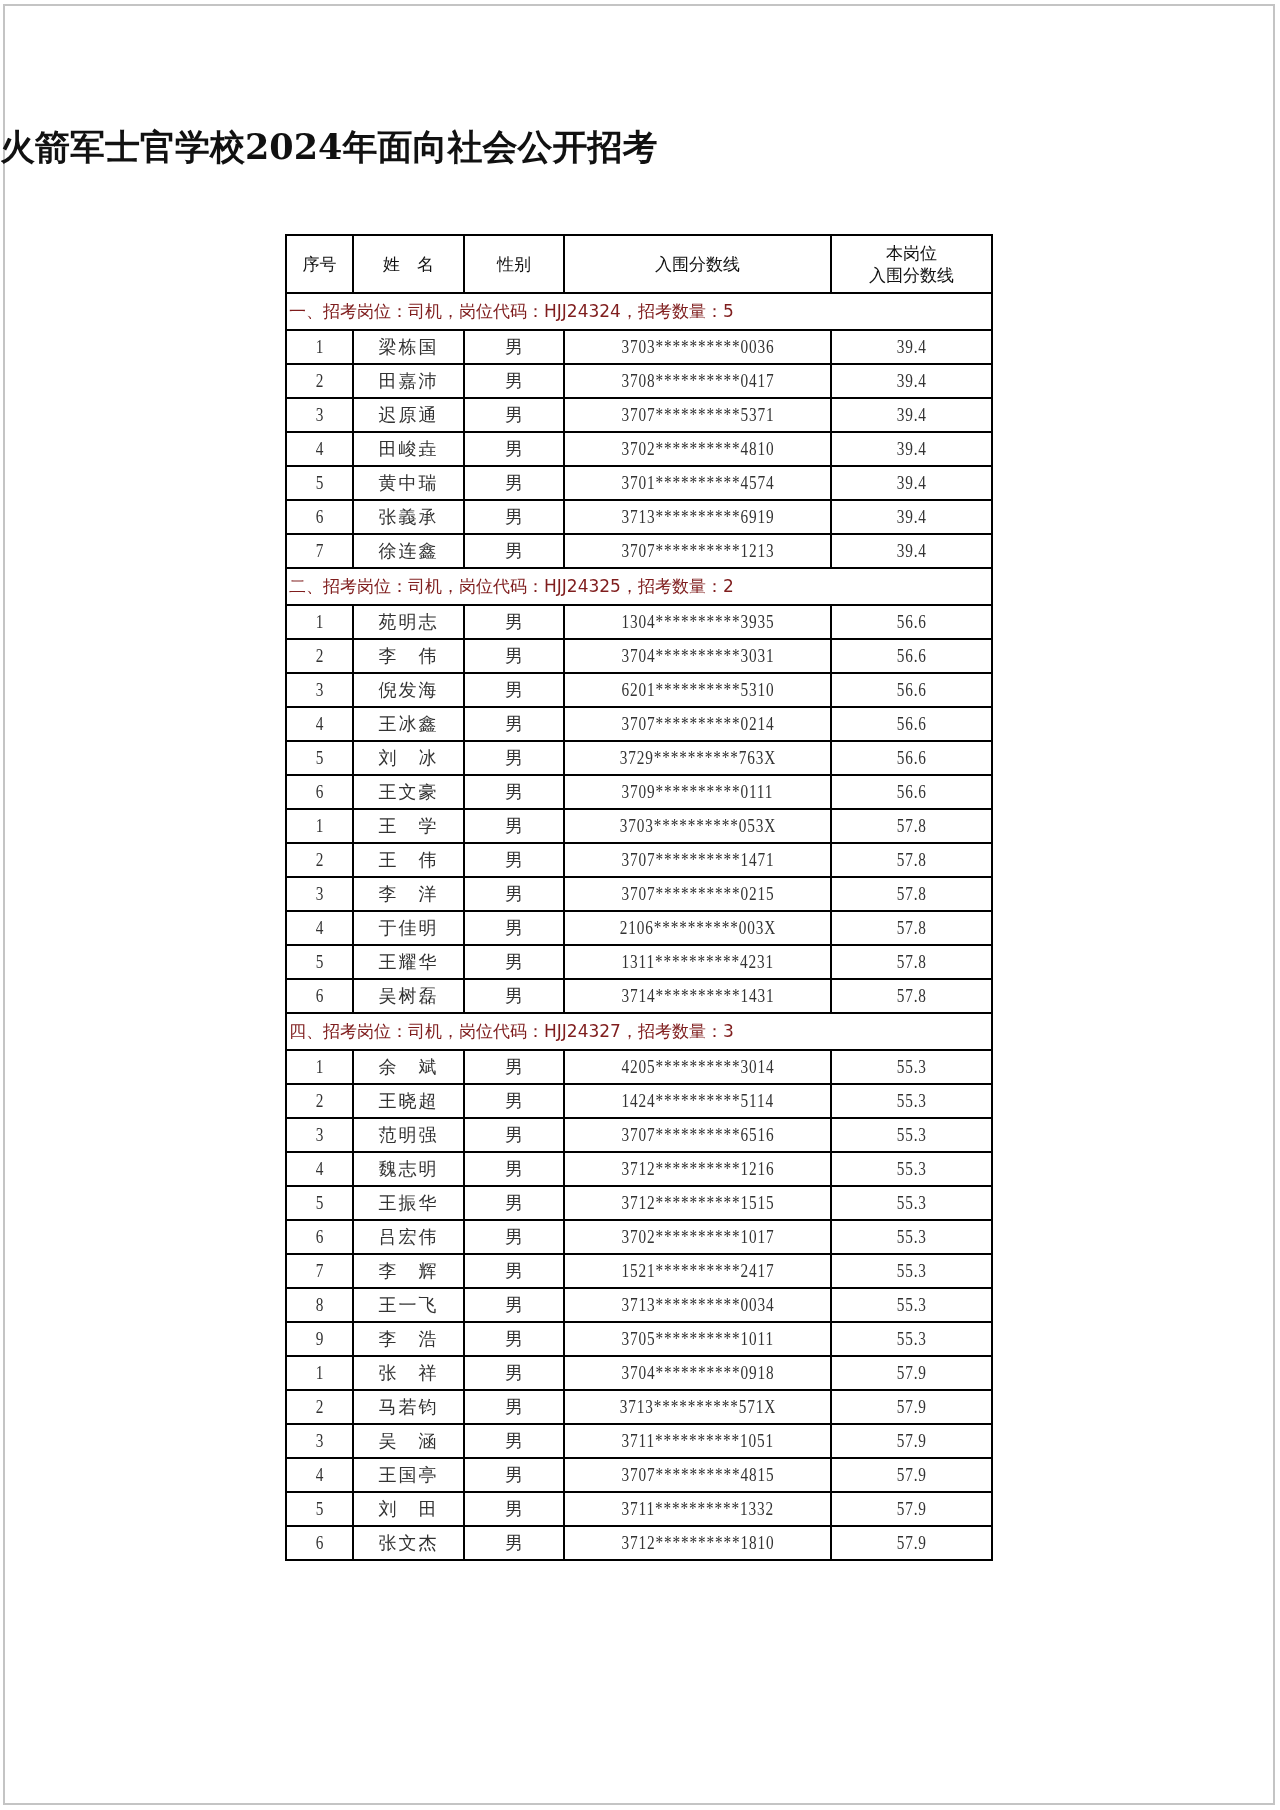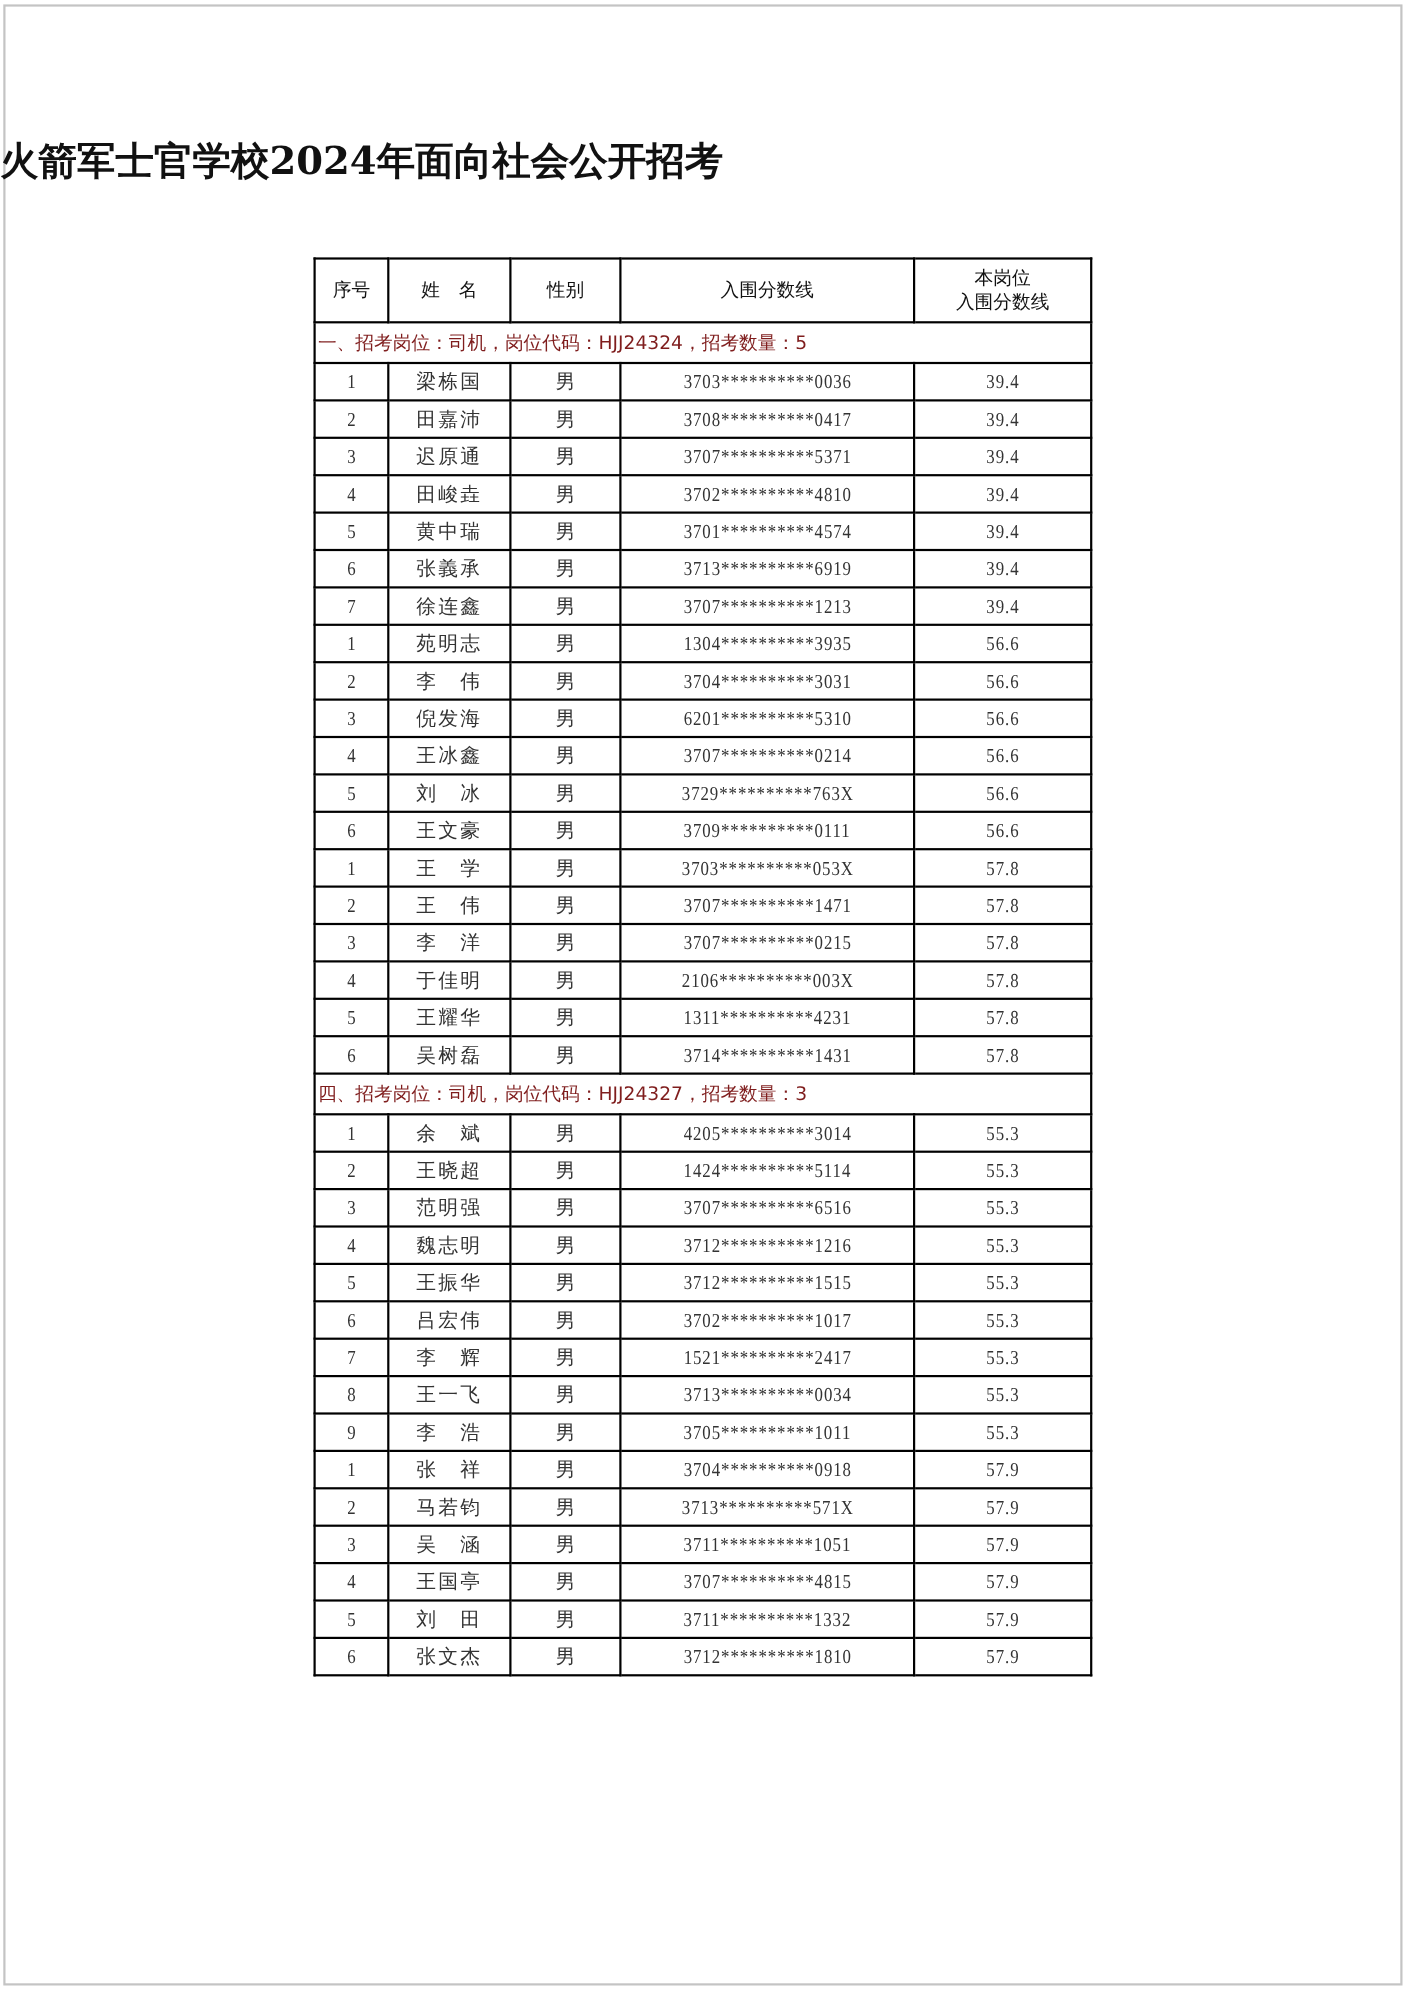--- a/index.html
+++ b/index.html
@@ -119,20 +119,23 @@
         <td class="idnum"><span>3713**********6919</span></td>
         <td class="score"><span>39.4</span></td>
       </tr>
       <tr class="datarow">
         <td class="seq"><span>7</span></td>
         <td class="name"><span>徐连鑫</span></td>
         <td class="gender"><span>男</span></td>
         <td class="idnum"><span>3707**********1213</span></td>
         <td class="score"><span>39.4</span></td>
       </tr>
+      <tr class="section">
+        <td colspan="5">二、招考岗位：司机，岗位代码：HJJ24325，招考数量：2</td>
+      </tr>
       <tr class="datarow">
         <td class="seq"><span>1</span></td>
         <td class="name"><span>苑明志</span></td>
         <td class="gender"><span>男</span></td>
         <td class="idnum"><span>1304**********3935</span></td>
         <td class="score"><span>56.6</span></td>
       </tr>
       <tr class="datarow">
         <td class="seq"><span>2</span></td>
         <td class="name"><span>李　伟</span></td>

